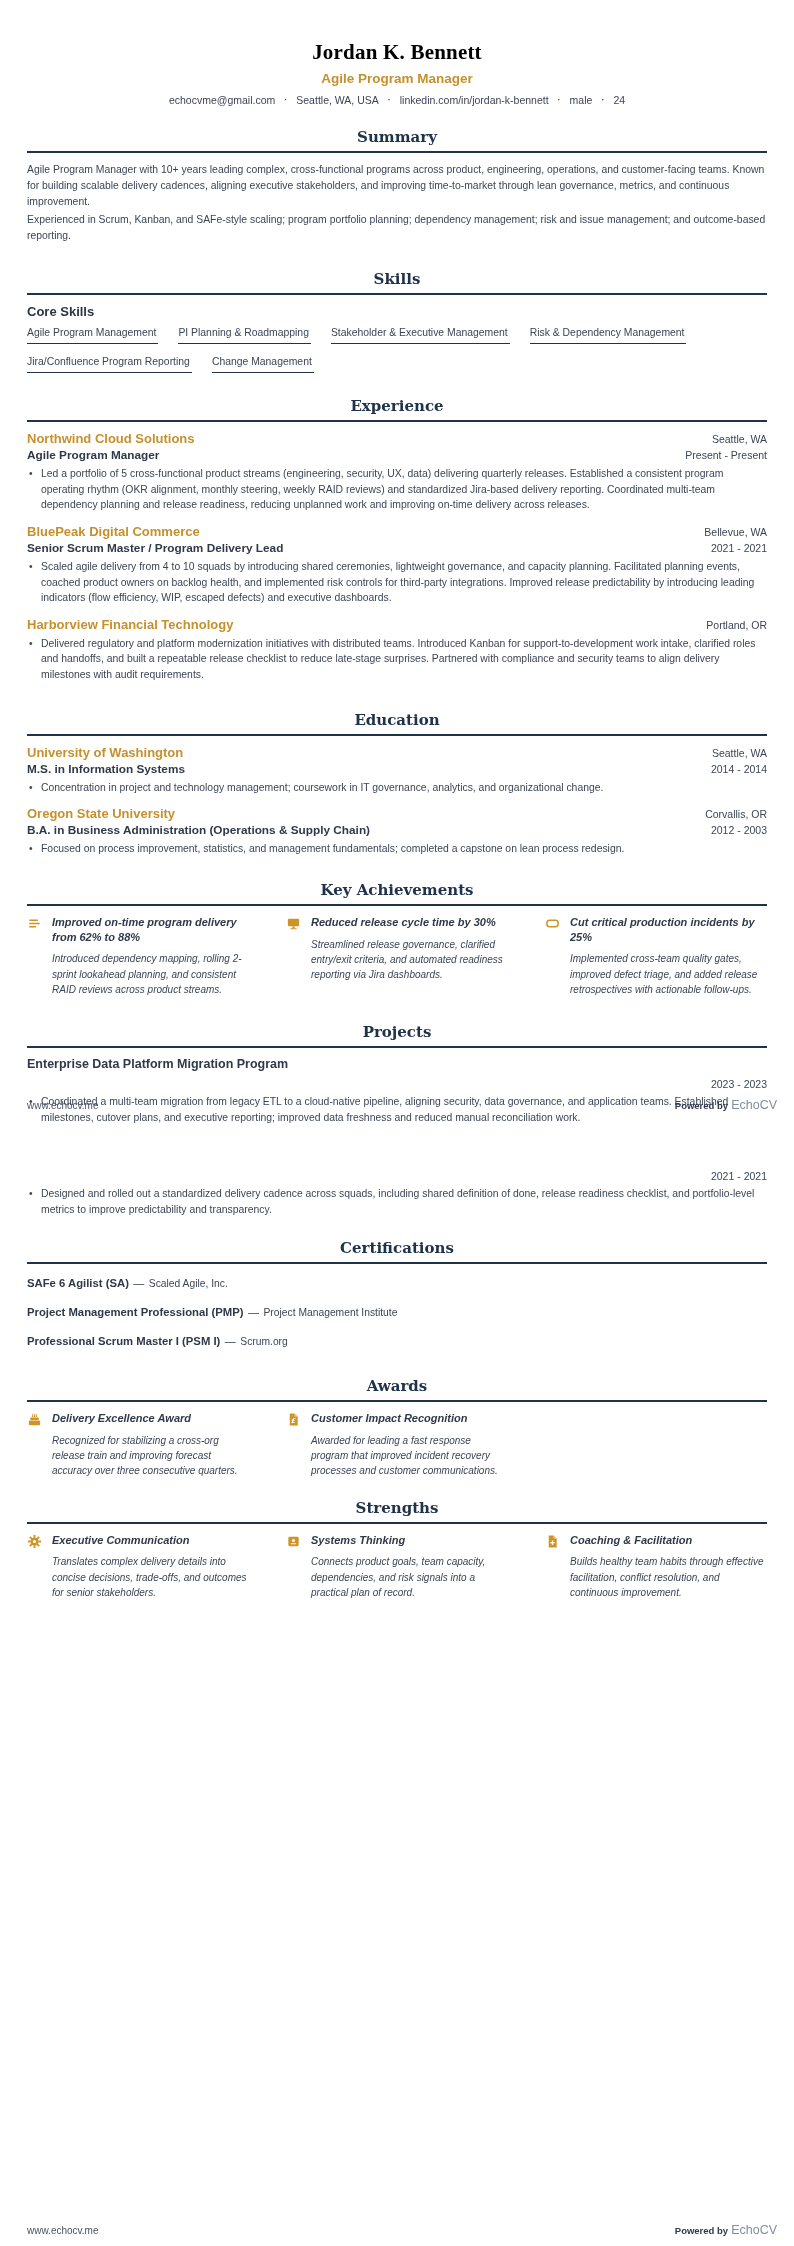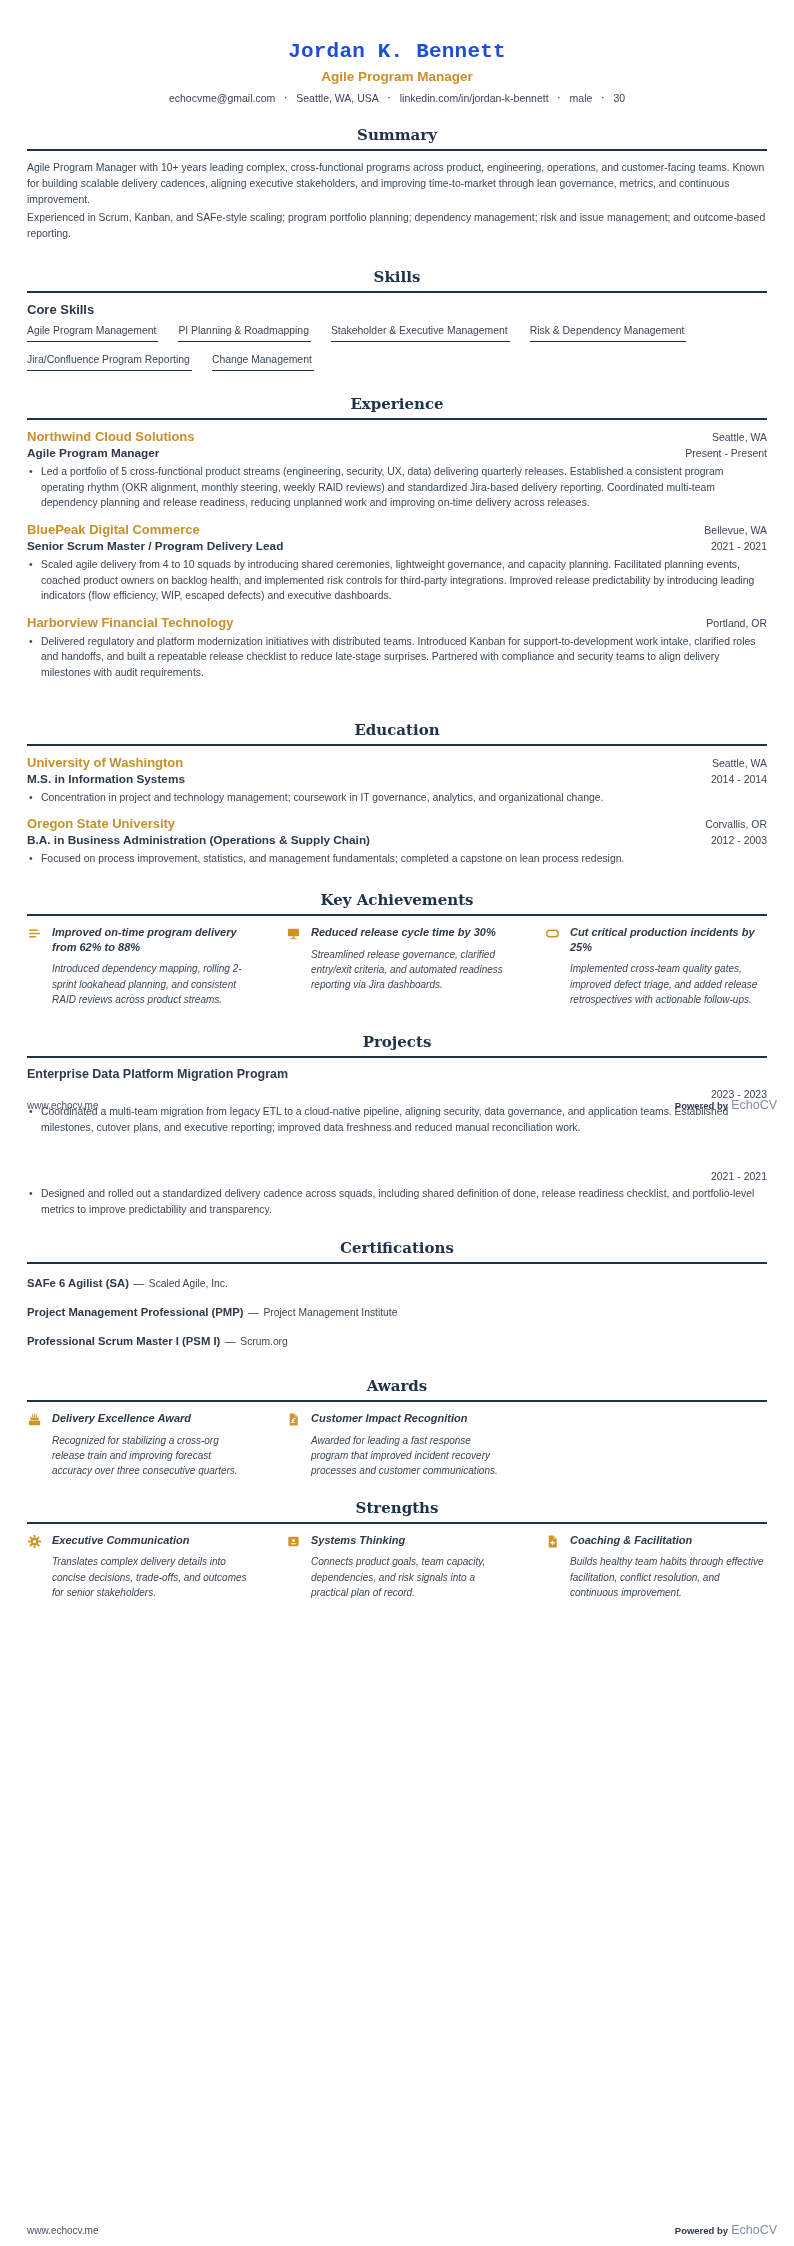--- a/index.html
+++ b/index.html
@@ -6,22 +6,22 @@
   .page {
     position:relative; width:794px; height:2246px; margin:0 auto;
     background:#ffffff; overflow:hidden;
     font-family:"Liberation Sans", sans-serif; color:#3c4555;
   }
   .inner { padding:0 27px; }
 
   
   .hdr { text-align:center; padding-top:40px; }
   .hdr h1 {
-    margin:0; font-family:Liberation Mono, monospace; font-weight:700;
-    font-size:21px; color:#1d4ed8; letter-spacing:.2px;
+    margin:0; font-family:Liberation Serif, serif; font-weight:700;
+    font-size:21px; color:#000000; letter-spacing:.2px;
   }
   .job-title { margin-top:6px; font-size:13.5px; font-weight:600; color:#c6902c; }
   .contact { margin-top:8px; font-size:10.5px; color:#3c4555; }
   .contact .dot { margin:0 9px; font-weight:700; font-size:9px; vertical-align:1px; }
 
   
   section { margin-top:22px; }
   .sec-title {
     margin:0 0 5px; text-align:center; font-family:"DejaVu Serif", serif;
     font-weight:700; font-size:15px; color:#21334a;
@@ -78,21 +78,21 @@
 </head>
 <body>
 
 <div class="page">
   <div class="inner">
 
     <div class="hdr">
       <h1>Jordan K. Bennett</h1>
       <div class="job-title">Agile Program Manager</div>
       <div class="contact">
-        <span>echocvme@gmail.com</span><span class="dot">·</span><span>Seattle, WA, USA</span><span class="dot">·</span><span>linkedin.com/in/jordan-k-bennett</span><span class="dot">·</span><span>male</span><span class="dot">·</span><span>30</span>
+        <span>echocvme@gmail.com</span><span class="dot">·</span><span>Seattle, WA, USA</span><span class="dot">·</span><span>linkedin.com/in/jordan-k-bennett</span><span class="dot">·</span><span>male</span><span class="dot">·</span><span>24</span>
       </div>
     </div>
 
     <section>
       <h2 class="sec-title">Summary</h2>
       <div class="rule"></div>
       <p class="body-text">Agile Program Manager with 10+ years leading complex, cross-functional programs across product, engineering, operations, and customer-facing teams. Known for building scalable delivery cadences, aligning executive stakeholders, and improving time-to-market through lean governance, metrics, and continuous improvement.</p>
       <p class="body-text">Experienced in Scrum, Kanban, and SAFe-style scaling; program portfolio planning; dependency management; risk and issue management; and outcome-based reporting.</p>
     </section>
 
@@ -149,21 +149,21 @@
           <span class="org">Harborview Financial Technology</span>
           <span class="plain">Portland, OR</span>
         </div>
         <div class="bullet">
           <span class="b">•</span>
           <span>Delivered regulatory and platform modernization initiatives with distributed teams. Introduced Kanban for support-to-development work intake, clarified roles and handoffs, and built a repeatable release checklist to reduce late-stage surprises. Partnered with compliance and security teams to align delivery milestones with audit requirements.</span>
         </div>
       </div>
     </section>
 
-    <section style="margin-top:40px;">
+    <section style="margin-top:28px;">
       <h2 class="sec-title">Education</h2>
       <div class="rule"></div>
 
       <div class="entry">
         <div class="row">
           <span class="org">University of Washington</span>
           <span class="plain">Seattle, WA</span>
         </div>
         <div class="row">
           <span class="role">M.S. in Information Systems</span>

